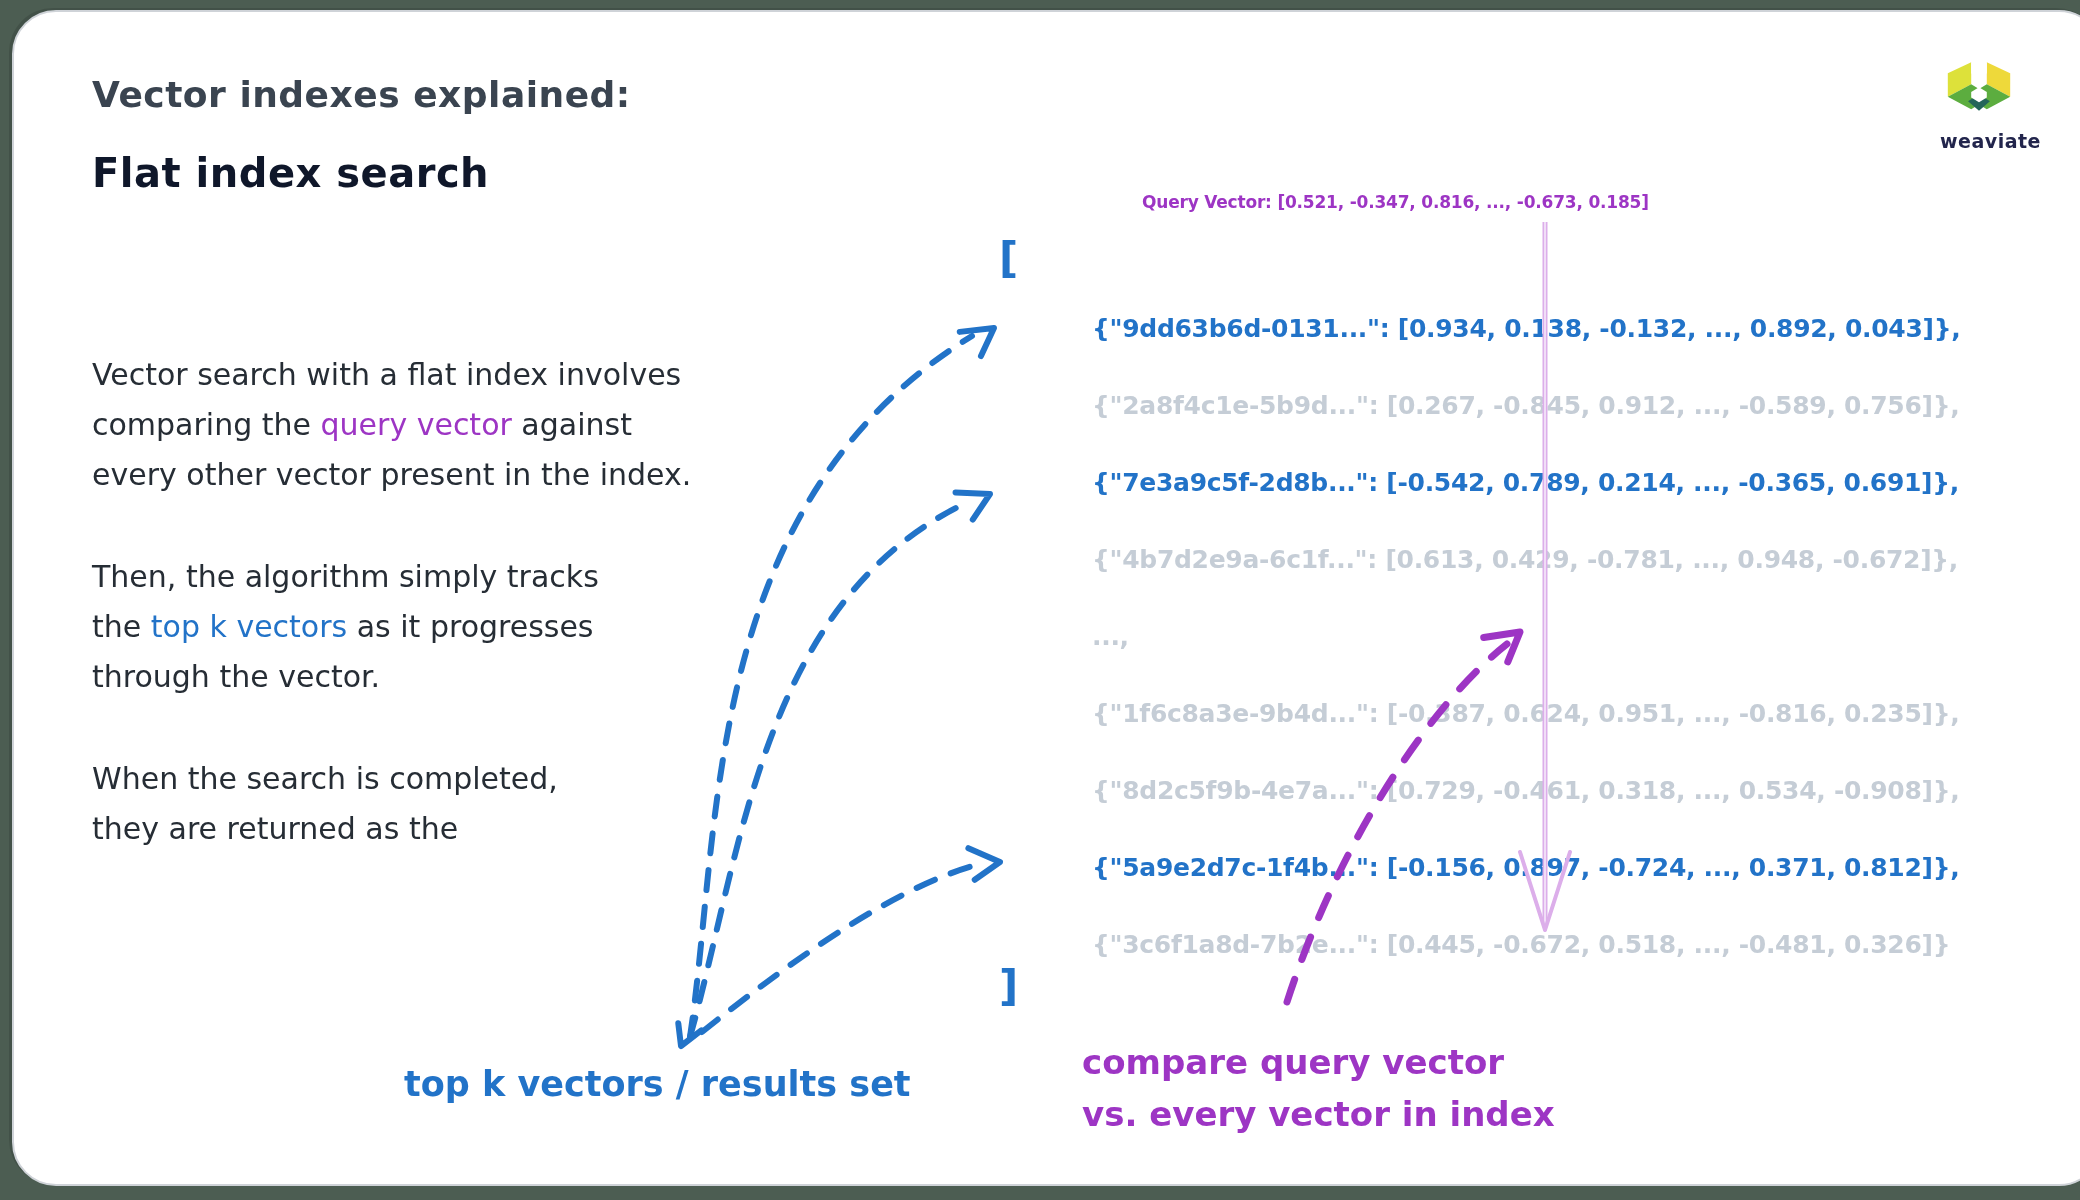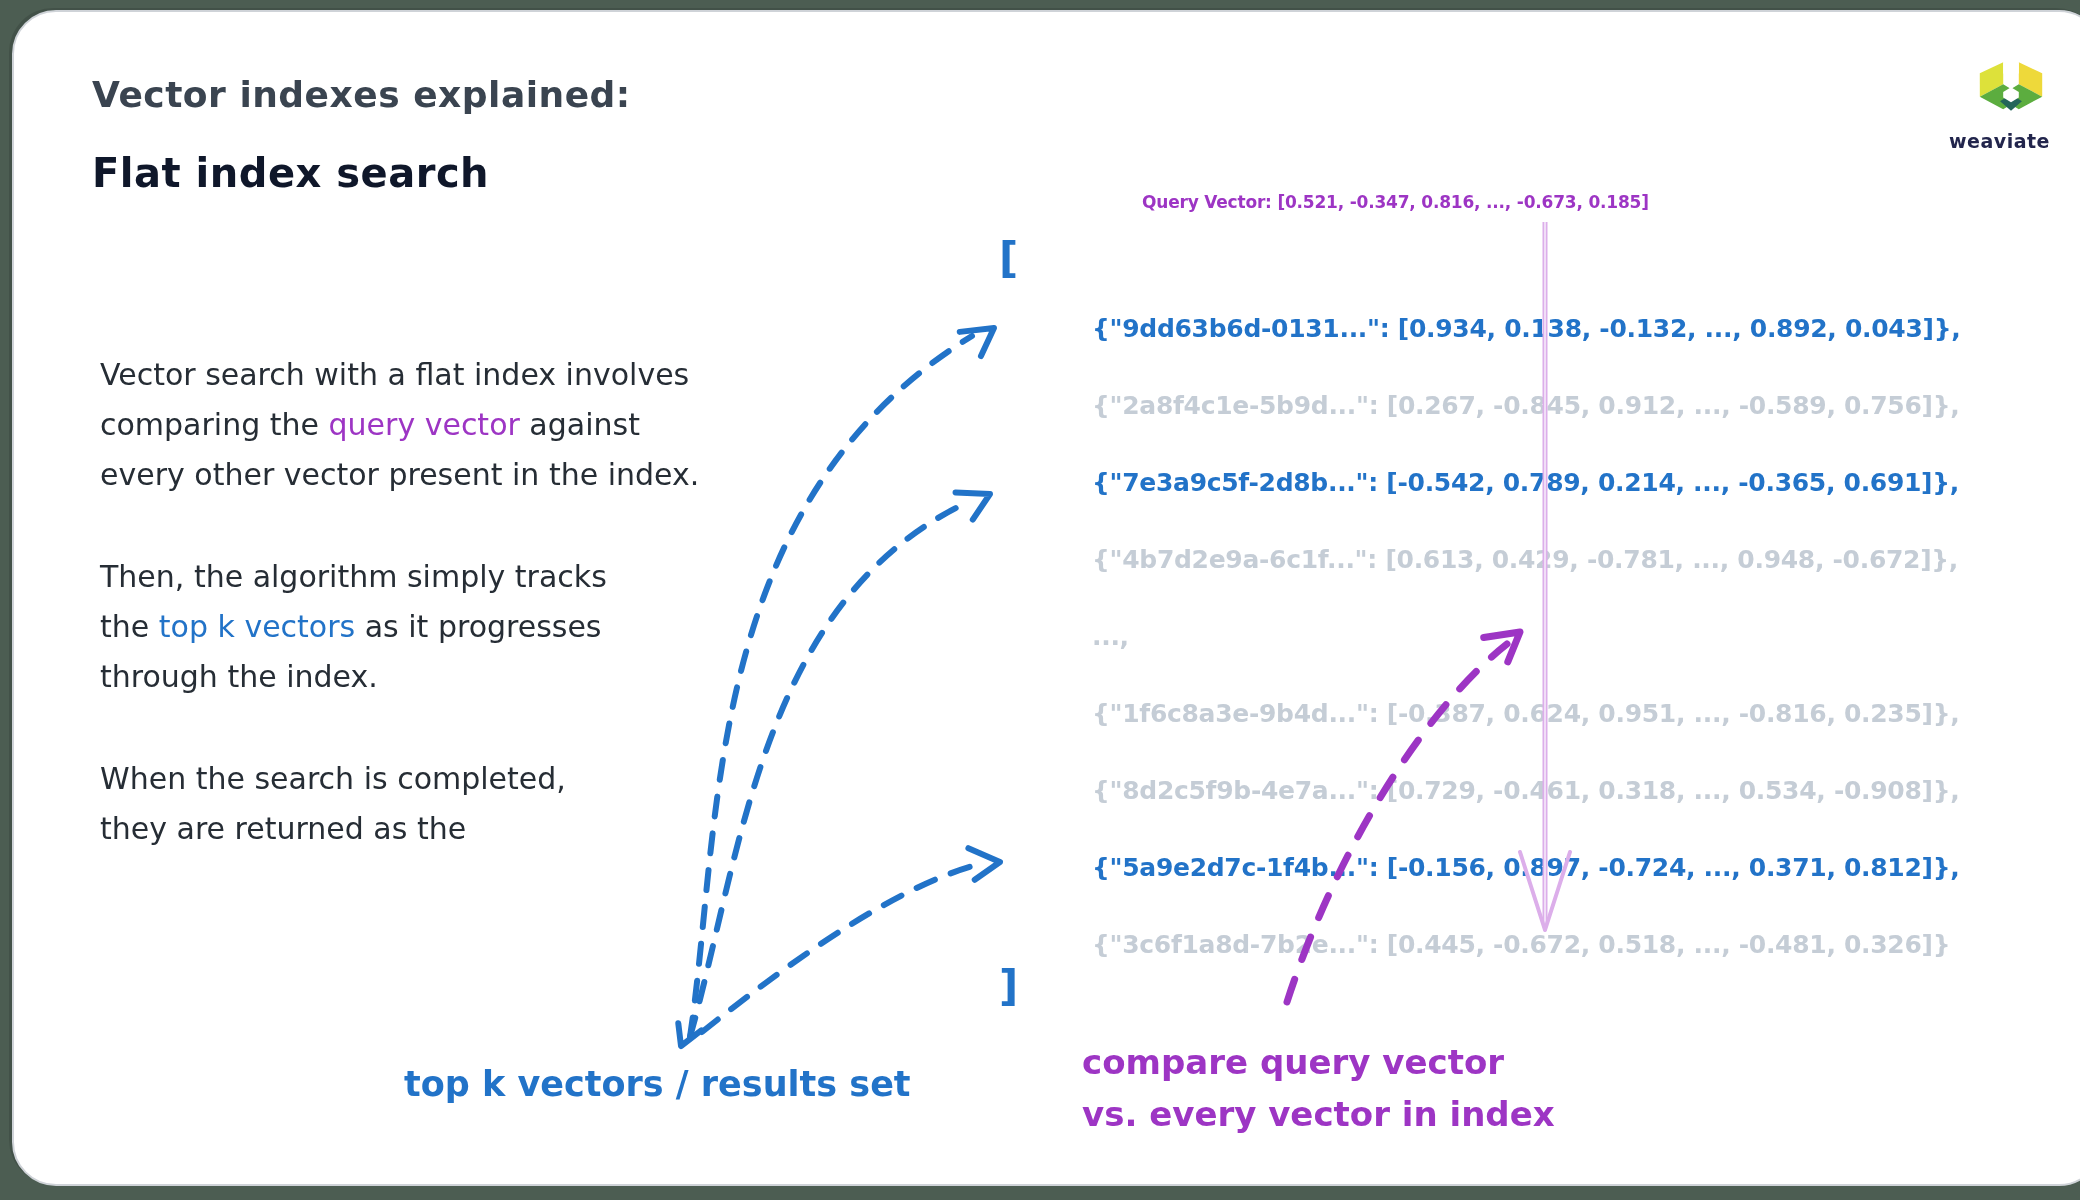--- a/index.html
+++ b/index.html
@@ -26,30 +26,30 @@
     letter-spacing:0.5px;white-space:nowrap;
   }
   .subtitle{
     position:absolute;left:78px;top:122px;
     font-size:40px;font-weight:bold;color:#0f172a;
     letter-spacing:0.5px;white-space:nowrap;margin-top:16px;
   }
   
   .logo{
     position:absolute;left:1926px;top:48px;width:110px;
-    text-align:right;
+    text-align:left;
   }
   .logo .brand{
     display:block;margin-top:2px;
     font-size:19px;font-weight:bold;color:#22254c;letter-spacing:0.5px;
   }
   
   .para{
     position:absolute;left:78px;
-    font-size:30px;color:#262d35;line-height:50px;margin-left:8px;
+    font-size:30px;color:#262d35;line-height:50px;
   }
   .para .tline{white-space:nowrap;}
   .c-purple{color:#9d35c4;}
   .c-blue{color:#2273c8;}
   #para-intro{top:338px;}
   #para-track{top:540px;}
   #para-results{top:742px;}
   
   .query-vector{
     position:absolute;left:1128px;top:180px;
@@ -110,21 +110,21 @@
     </div>
 
     <div class="para" id="para-intro">
         <div class="tline"><span>Vector search with a flat index involves</span></div>
         <div class="tline"><span>comparing the </span><span class="c-purple">query vector</span><span> against</span></div>
         <div class="tline"><span>every other vector present in the index.</span></div>
       </div>
     <div class="para" id="para-track">
         <div class="tline"><span>Then, the algorithm simply tracks</span></div>
         <div class="tline"><span>the </span><span class="c-blue">top k vectors</span><span> as it progresses</span></div>
-        <div class="tline"><span>through the index.</span></div>
+        <div class="tline"><span>through the vector.</span></div>
       </div>
     <div class="para" id="para-results">
         <div class="tline"><span>When the search is completed,</span></div>
         <div class="tline"><span>they are returned as the</span></div>
       </div>
 
     <div class="query-vector">Query Vector: [0.521, -0.347, 0.816, ..., -0.673, 0.185]</div>
 
     <div class="bracket" id="bracket-open">[</div>
     <div class="vrows">

